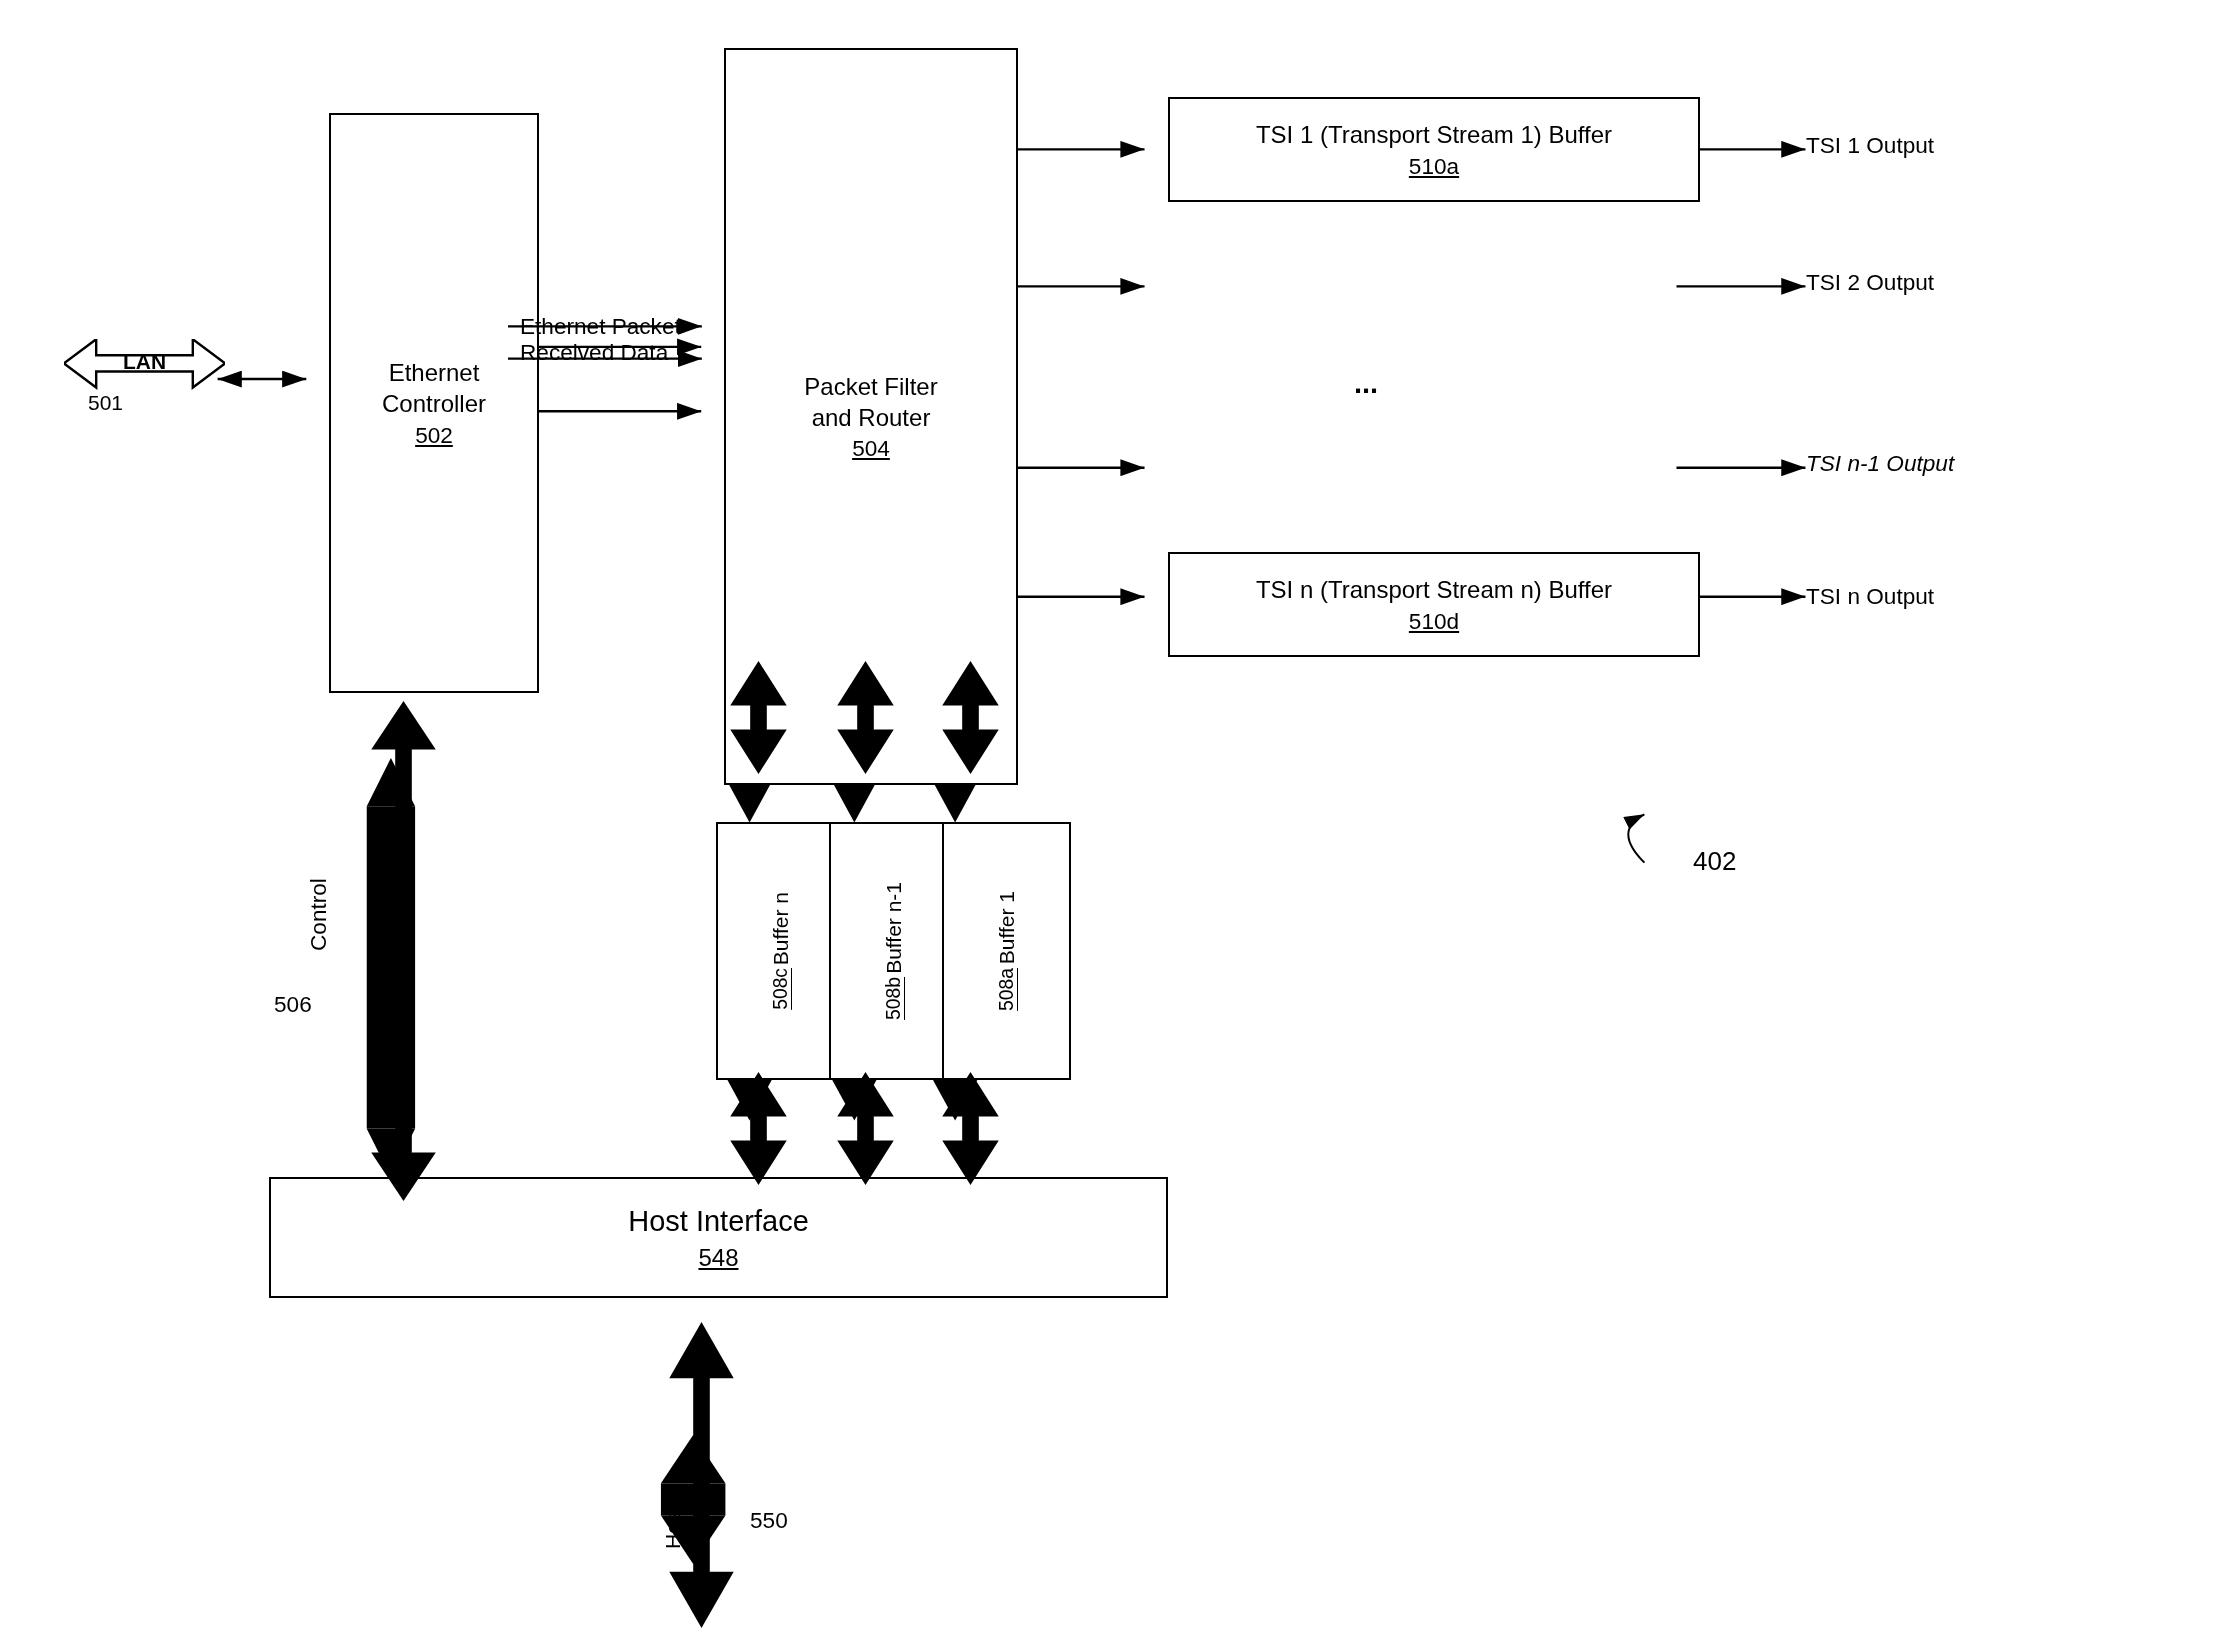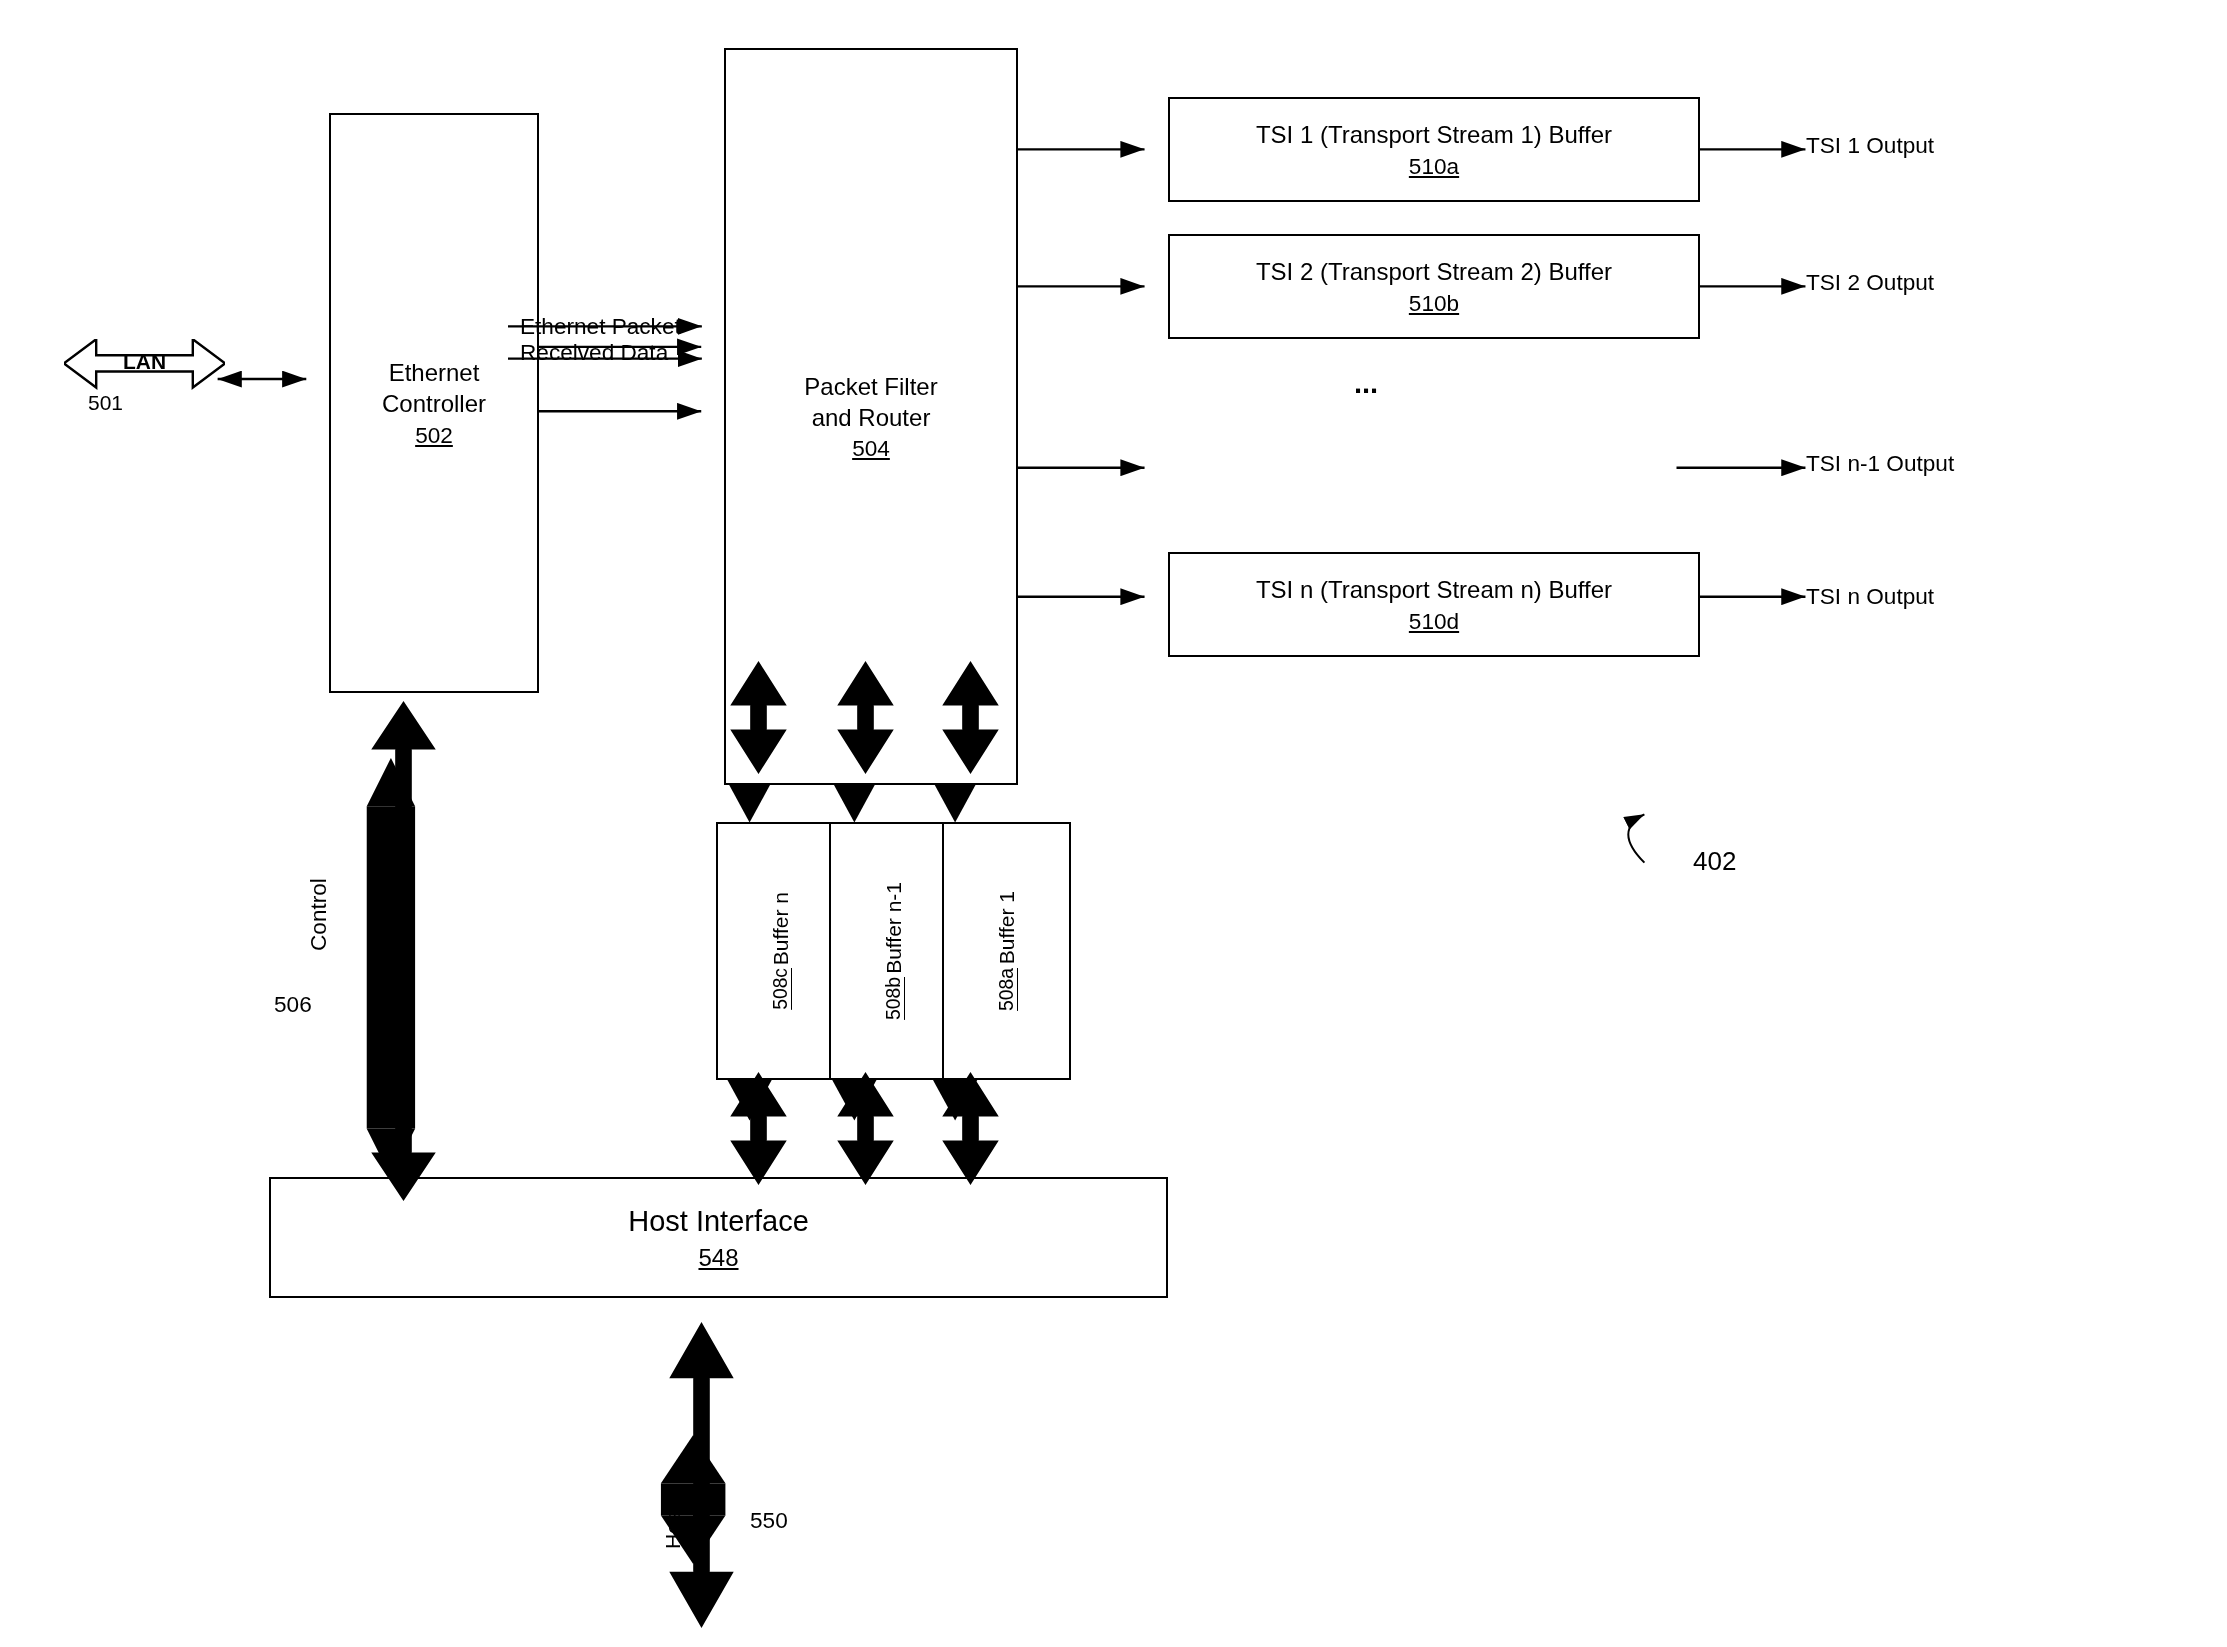--- a/index.html
+++ b/index.html
@@ -143,31 +143,27 @@
     <div class="box-id">504</div>
   </div>
 
   <div class="box" style="left:1145px; top:97px; width:532px; height:105px;">
     <div class="box-label">TSI 1 (Transport Stream 1) Buffer</div>
     <div class="box-id">510a</div>
   </div>
 
   <div style="position:absolute; left:1806px; top:133px; font-size:22.6px;">TSI 1 Output</div>
 
-  <div class="box" style="left:1145px; top:234px; width:532px; height:105px;">
-    <div class="box-label">TSI 2 (Transport Stream 2) Buffer</div>
-    <div class="box-id">510b</div>
-  </div>
 
   <div style="position:absolute; left:1806px; top:270px; font-size:22.6px;">TSI 2 Output</div>
 
   <div style="position:absolute; left:1354px; top:367px; font-size:29px; font-weight:bold;">...</div>
 
 
-  <div style="position:absolute; left:1806px; top:451px; font-size:22.6px;">TSI n-1 Output</div>
+  <div style="position:absolute; left:1806px; top:451px; font-size:22.6px;font-style:italic;">TSI n-1 Output</div>
 
   <div class="box" style="left:1145px; top:552px; width:532px; height:105px;">
     <div class="box-label">TSI n (Transport Stream n) Buffer</div>
     <div class="box-id">510d</div>
   </div>
 
   <div style="position:absolute; left:1806px; top:584px; font-size:22.6px;">TSI n Output</div>
 
   <div style="position:absolute; left:306px; top:887px; width:64px; font-size:22.6px; text-align:center; transform: rotate(-90deg); transform-origin: 32px 32px;">
     Control

